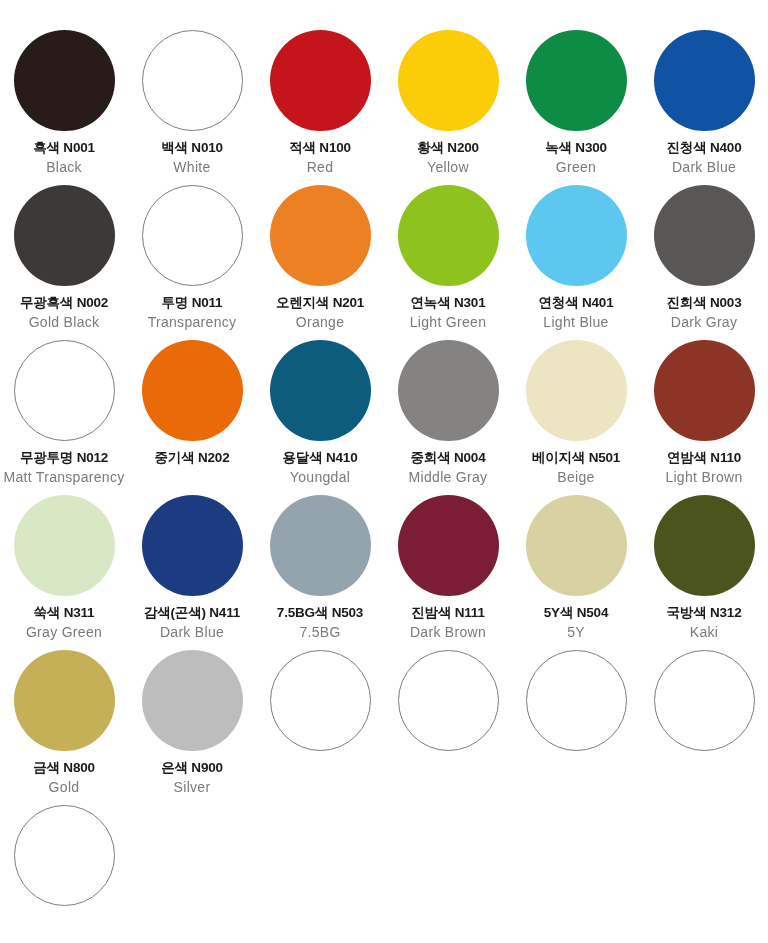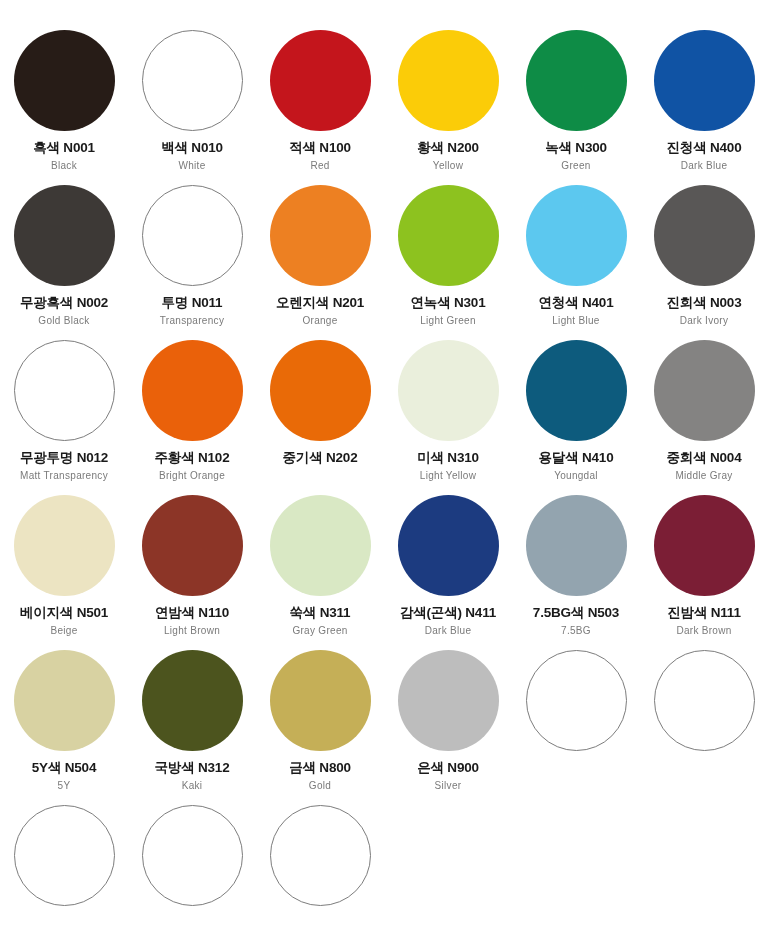--- a/index.html
+++ b/index.html
@@ -46,21 +46,21 @@
     font-size: 13.5px;
     font-weight: bold;
     color: #1a1a1a;
     letter-spacing: -0.2px;
     text-align: center;
     white-space: nowrap;
     line-height: 1.1;
   }
   .swatch-name-en {
     margin-top: 4px;
-    font-size: 10px;
+    font-size: 14px;
     color: #7a7a7a;
     text-align: center;
     white-space: nowrap;
     line-height: 1.1;
     letter-spacing: 0.3px;
   }
 </style>
 </head>
 <body>
 
@@ -116,43 +116,33 @@
       <div class="swatch-name-en">Light Green</div>
     </div>
     <div class="swatch-cell">
       <div class="swatch-disc" style="background: rgb(92, 200, 239);"></div>
       <div class="swatch-name-ko">연청색 N401</div>
       <div class="swatch-name-en">Light Blue</div>
     </div>
     <div class="swatch-cell">
       <div class="swatch-disc" style="background: rgb(89, 87, 86);"></div>
       <div class="swatch-name-ko">진회색 N003</div>
-      <div class="swatch-name-en">Dark Ivory</div>
+      <div class="swatch-name-en">Dark Gray</div>
     </div>
     <div class="swatch-cell">
       <div class="swatch-disc outline"></div>
       <div class="swatch-name-ko">무광투명 N012</div>
       <div class="swatch-name-en">Matt Transparency</div>
-    </div>
-    <div class="swatch-cell">
-      <div class="swatch-disc" style="background: rgb(234, 97, 10);"></div>
-      <div class="swatch-name-ko">주황색 N102</div>
-      <div class="swatch-name-en">Bright Orange</div>
     </div>
     <div class="swatch-cell">
       <div class="swatch-disc" style="background: rgb(233, 106, 7);"></div>
       <div class="swatch-name-ko">중기색 N202</div>
       <div class="swatch-name-en"></div>
     </div>
     <div class="swatch-cell">
-      <div class="swatch-disc" style="background: rgb(234, 239, 220);"></div>
-      <div class="swatch-name-ko">미색 N310</div>
-      <div class="swatch-name-en">Light Yellow</div>
-    </div>
-    <div class="swatch-cell">
       <div class="swatch-disc" style="background: rgb(13, 91, 125);"></div>
       <div class="swatch-name-ko">용달색 N410</div>
       <div class="swatch-name-en">Youngdal</div>
     </div>
     <div class="swatch-cell">
       <div class="swatch-disc" style="background: rgb(132, 131, 130);"></div>
       <div class="swatch-name-ko">중회색 N004</div>
       <div class="swatch-name-en">Middle Gray</div>
     </div>
     <div class="swatch-cell">

